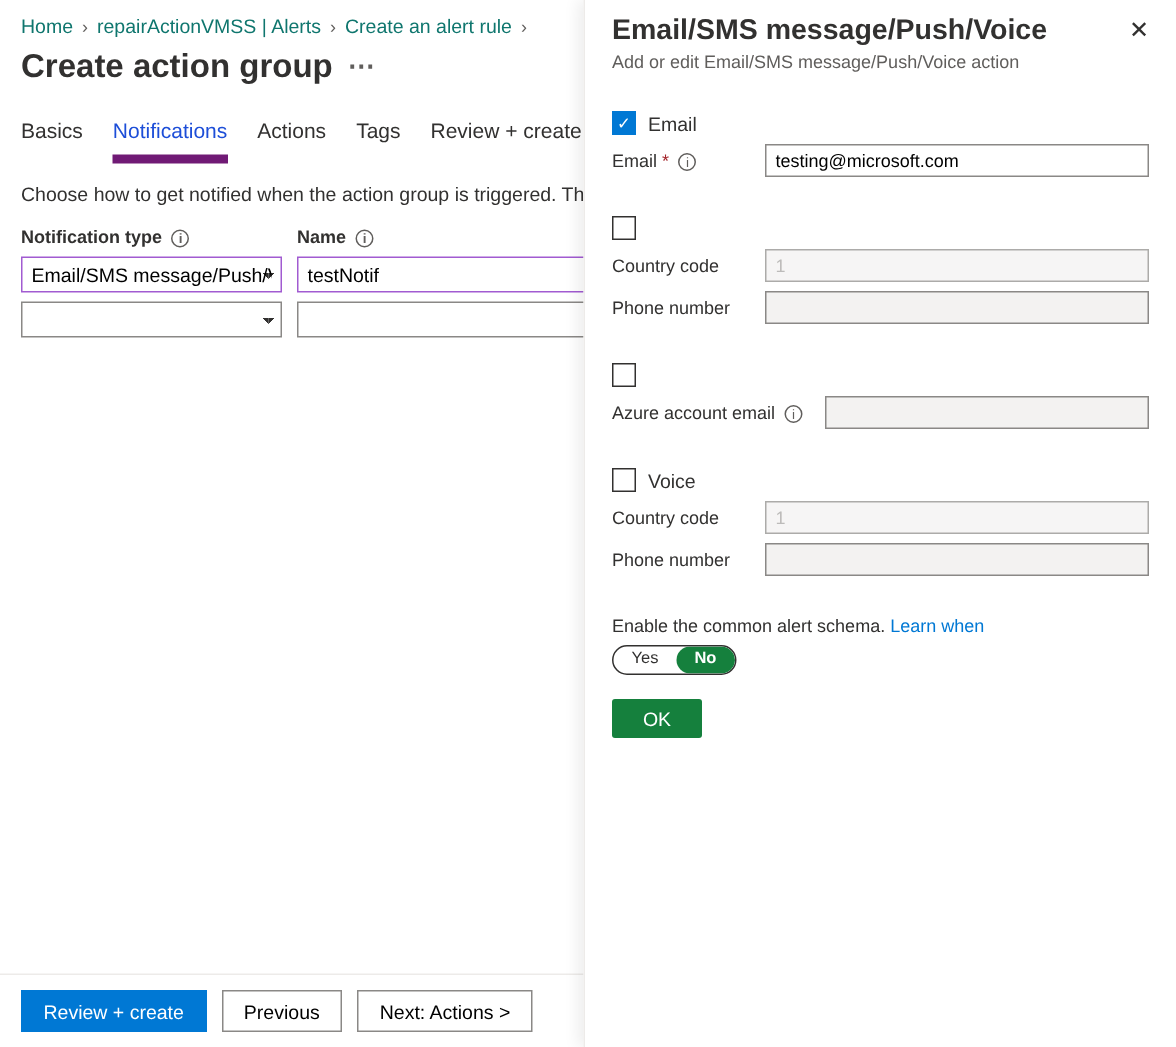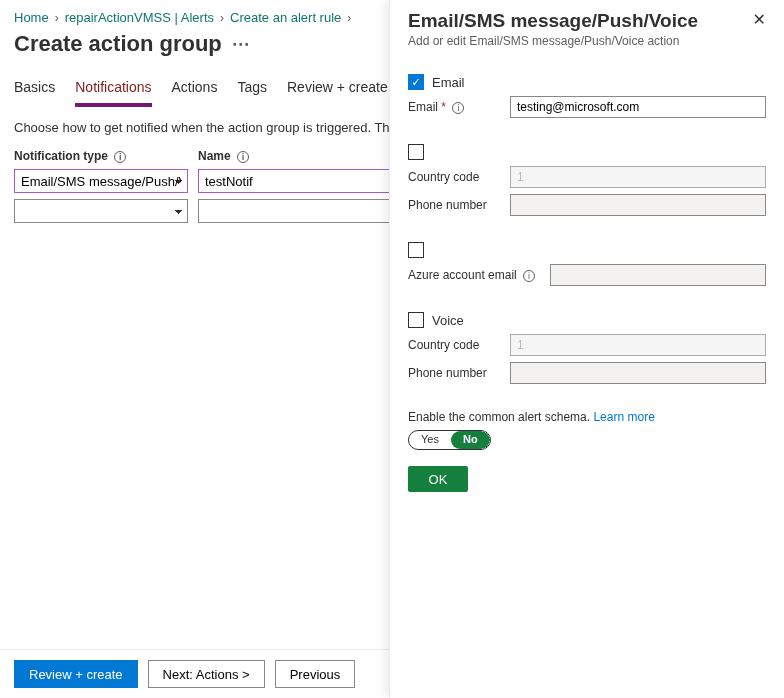--- a/index.html
+++ b/index.html
@@ -8,21 +8,21 @@
   
   .breadcrumb { display: flex; align-items: center; gap: 4px; padding: 10px 14px 0 14px; font-size: 13px; }
   .breadcrumb a { color: #0f766e; text-decoration: none; }
   .chev { color: #605e5c; font-size: 12px; margin: 0 2px; }
 
   h1.page-title { font-size: 22px; font-weight: 600; padding: 6px 14px 0 14px; display: flex; align-items: center; gap: 10px; }
 
   
   .tabs { display: flex; gap: 20px; padding: 22px 14px 0 14px; border-bottom: 1px solid transparent; font-size: 14px; }
   .tab { padding-bottom: 8px; cursor: pointer; color: #323130; }
-  .tab.active { color: #7f1d1d; border-bottom: 4px solid #701a75; font-weight: 500; }
+  .tab.active { color: #1d4ed8; border-bottom: 6px solid #701a75; font-weight: 500; }
 
   .section-desc { font-size: 13px; padding: 12px 14px 14px 14px; }
 
   
   .grid { padding: 0 14px; }
   .grid-head { display: flex; gap: 10px; font-size: 12px; font-weight: 600; margin-bottom: 6px; }
   .col-type { width: 174px; }
   .col-name { flex: 1; }
   .info-icon { display: inline-block; width: 12px; height: 12px; border: 1px solid #605e5c; border-radius: 50%; font-size: 9px; line-height: 11px; text-align: center; color: #605e5c; margin-left: 3px; }
 
@@ -115,22 +115,22 @@
   <div class="grid-row">
     <select class="select col-type">
       <option></option>
     </select>
     <input class="text-input col-name" disabled="" style="">
   </div>
 </div>
 
 <div class="bottom-bar">
   <button class="btn primary">Review + create</button>
+  <button class="btn">Previous</button>
   <button class="btn">Next: Actions &gt;</button>
-  <button class="btn">Previous</button>
 </div>
 
 <div class="panel">
   <div class="panel-head">
     <div>
       <div class="panel-title">Email/SMS message/Push/Voice</div>
       <div class="panel-sub">Add or edit Email/SMS message/Push/Voice action</div>
     </div>
     <div class="close-x">✕</div>
   </div>
@@ -195,21 +195,21 @@
     </div>
     <div class="field-row">
       <span class="field-label">Phone number</span>
       <input class="field-input" disabled="" style="">
     </div>
   </div>
 
   
   <div class="schema-row">
     <span>Enable the common alert schema.</span>
-    <a href="#">Learn more</a>
+    <a href="#">Learn when</a>
     <br>
     <span class="toggle">
       <span>Yes</span>
       <span class="on">No</span>
     </span>
   </div>
 
   <button class="ok-btn">OK</button>
 </div>
 

